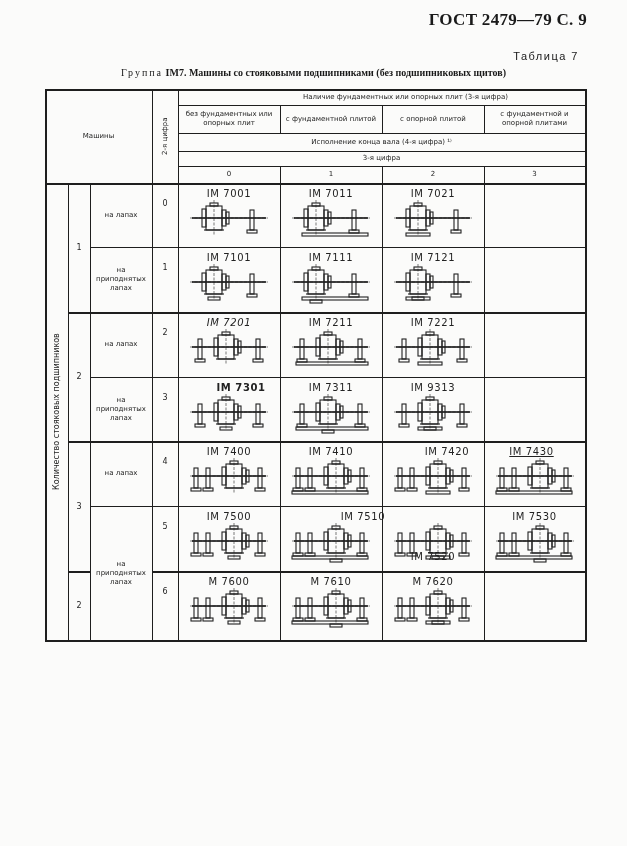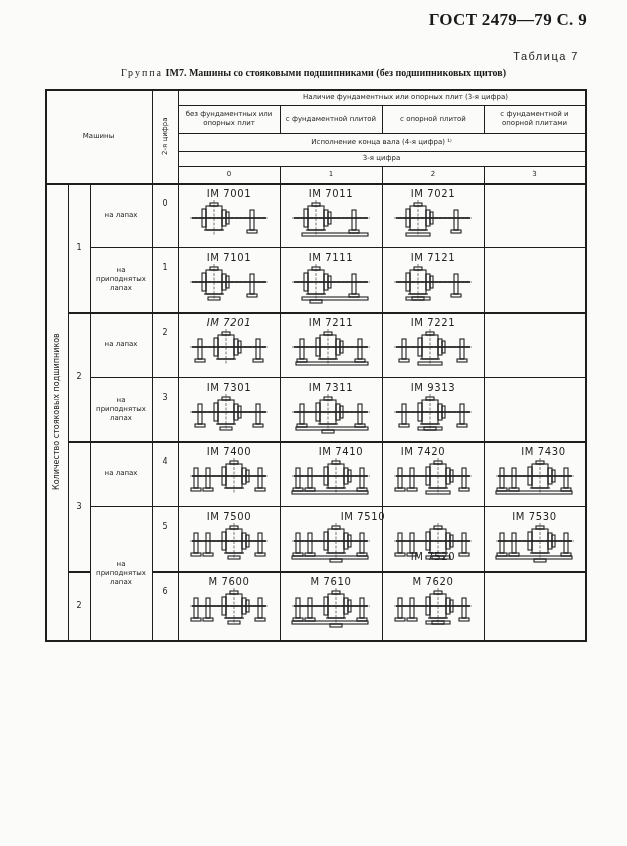--- a/index.html
+++ b/index.html
@@ -225,21 +225,21 @@
       <rect x="46" y="10" width="4" height="16"></rect>
       <rect x="50" y="12" width="3" height="12"></rect>
       <line class="cl" x1="38" y1="0" x2="38" y2="36"></line>
       <line x1="28" y1="30" x2="48" y2="30"></line>
       <rect x="10" y="10" width="4" height="20"></rect>
       <rect x="7" y="30" width="10" height="3"></rect>
       <rect x="68" y="10" width="4" height="20"></rect>
       <rect x="65" y="30" width="10" height="3"></rect>
       <rect x="26" y="33" width="24" height="3"></rect>
     </svg>
-    <div class="im-label" style="left: 178px; top: 382px; width: 102px;">IM 7301</div>
+    <div class="im-label" style="left: 190px; top: 382px; width: 102px; font-weight: bold;">IM 7301</div>
     <svg class="mach" width="82" height="40" viewBox="0 0 82 40" style="left: 188px; top: 394px;">
       <line class="shaft" x1="4" y1="18" x2="78" y2="18"></line>
       <line class="cl" x1="2" y1="18" x2="80" y2="18"></line>
       <rect x="30" y="6" width="16" height="24"></rect>
       <rect x="34" y="3" width="8" height="3"></rect>
       <rect x="26" y="9" width="4" height="18"></rect>
       <rect x="46" y="10" width="4" height="16"></rect>
       <rect x="50" y="12" width="3" height="12"></rect>
       <line class="cl" x1="38" y1="0" x2="38" y2="36"></line>
       <line x1="28" y1="30" x2="48" y2="30"></line>
@@ -296,59 +296,59 @@
       <rect x="58" y="12" width="3" height="12"></rect>
       <line class="cl" x1="46" y1="0" x2="46" y2="36"></line>
       <line x1="36" y1="30" x2="56" y2="30"></line>
       <rect x="6" y="10" width="4" height="20"></rect>
       <rect x="3" y="30" width="10" height="3"></rect>
       <rect x="18" y="10" width="4" height="20"></rect>
       <rect x="15" y="30" width="10" height="3"></rect>
       <rect x="70" y="10" width="4" height="20"></rect>
       <rect x="67" y="30" width="10" height="3"></rect>
     </svg>
-    <div class="im-label" style="left: 290px; top: 446px; width: 102px;">IM 7410</div>
+    <div class="im-label" style="left: 280px; top: 446px; width: 102px;">IM 7410</div>
     <svg class="mach" width="82" height="40" viewBox="0 0 82 40" style="left: 290px; top: 458px;">
       <line class="shaft" x1="4" y1="18" x2="78" y2="18"></line>
       <line class="cl" x1="2" y1="18" x2="80" y2="18"></line>
       <rect x="38" y="6" width="16" height="24"></rect>
       <rect x="42" y="3" width="8" height="3"></rect>
       <rect x="34" y="9" width="4" height="18"></rect>
       <rect x="54" y="10" width="4" height="16"></rect>
       <rect x="58" y="12" width="3" height="12"></rect>
       <line class="cl" x1="46" y1="0" x2="46" y2="36"></line>
       <line x1="36" y1="30" x2="56" y2="30"></line>
       <rect x="6" y="10" width="4" height="20"></rect>
       <rect x="3" y="30" width="10" height="3"></rect>
       <rect x="18" y="10" width="4" height="20"></rect>
       <rect x="15" y="30" width="10" height="3"></rect>
       <rect x="70" y="10" width="4" height="20"></rect>
       <rect x="67" y="30" width="10" height="3"></rect>
       <rect x="2" y="33" width="76" height="3"></rect>
     </svg>
-    <div class="im-label" style="left: 372px; top: 446px; width: 102px;">IM 7420</div>
+    <div class="im-label" style="left: 396px; top: 446px; width: 102px;">IM 7420</div>
     <svg class="mach" width="82" height="40" viewBox="0 0 82 40" style="left: 392px; top: 458px;">
       <line class="shaft" x1="4" y1="18" x2="78" y2="18"></line>
       <line class="cl" x1="2" y1="18" x2="80" y2="18"></line>
       <rect x="38" y="6" width="16" height="24"></rect>
       <rect x="42" y="3" width="8" height="3"></rect>
       <rect x="34" y="9" width="4" height="18"></rect>
       <rect x="54" y="10" width="4" height="16"></rect>
       <rect x="58" y="12" width="3" height="12"></rect>
       <line class="cl" x1="46" y1="0" x2="46" y2="36"></line>
       <line x1="36" y1="30" x2="56" y2="30"></line>
       <rect x="6" y="10" width="4" height="20"></rect>
       <rect x="3" y="30" width="10" height="3"></rect>
       <rect x="18" y="10" width="4" height="20"></rect>
       <rect x="15" y="30" width="10" height="3"></rect>
       <rect x="70" y="10" width="4" height="20"></rect>
       <rect x="67" y="30" width="10" height="3"></rect>
       <rect x="34" y="33" width="24" height="3"></rect>
     </svg>
-    <div class="im-label" style="left: 484px; top: 446px; width: 119px;">IM 7430</div>
+    <div class="im-label" style="left: 472px; top: 446px; width: 119px; text-decoration: underline;">IM 7430</div>
     <svg class="mach" width="82" height="40" viewBox="0 0 82 40" style="left: 493.5px; top: 458px;">
       <line class="shaft" x1="4" y1="18" x2="78" y2="18"></line>
       <line class="cl" x1="2" y1="18" x2="80" y2="18"></line>
       <rect x="38" y="6" width="16" height="24"></rect>
       <rect x="42" y="3" width="8" height="3"></rect>
       <rect x="34" y="9" width="4" height="18"></rect>
       <rect x="54" y="10" width="4" height="16"></rect>
       <rect x="58" y="12" width="3" height="12"></rect>
       <line class="cl" x1="46" y1="0" x2="46" y2="36"></line>
       <line x1="36" y1="30" x2="56" y2="30"></line>

